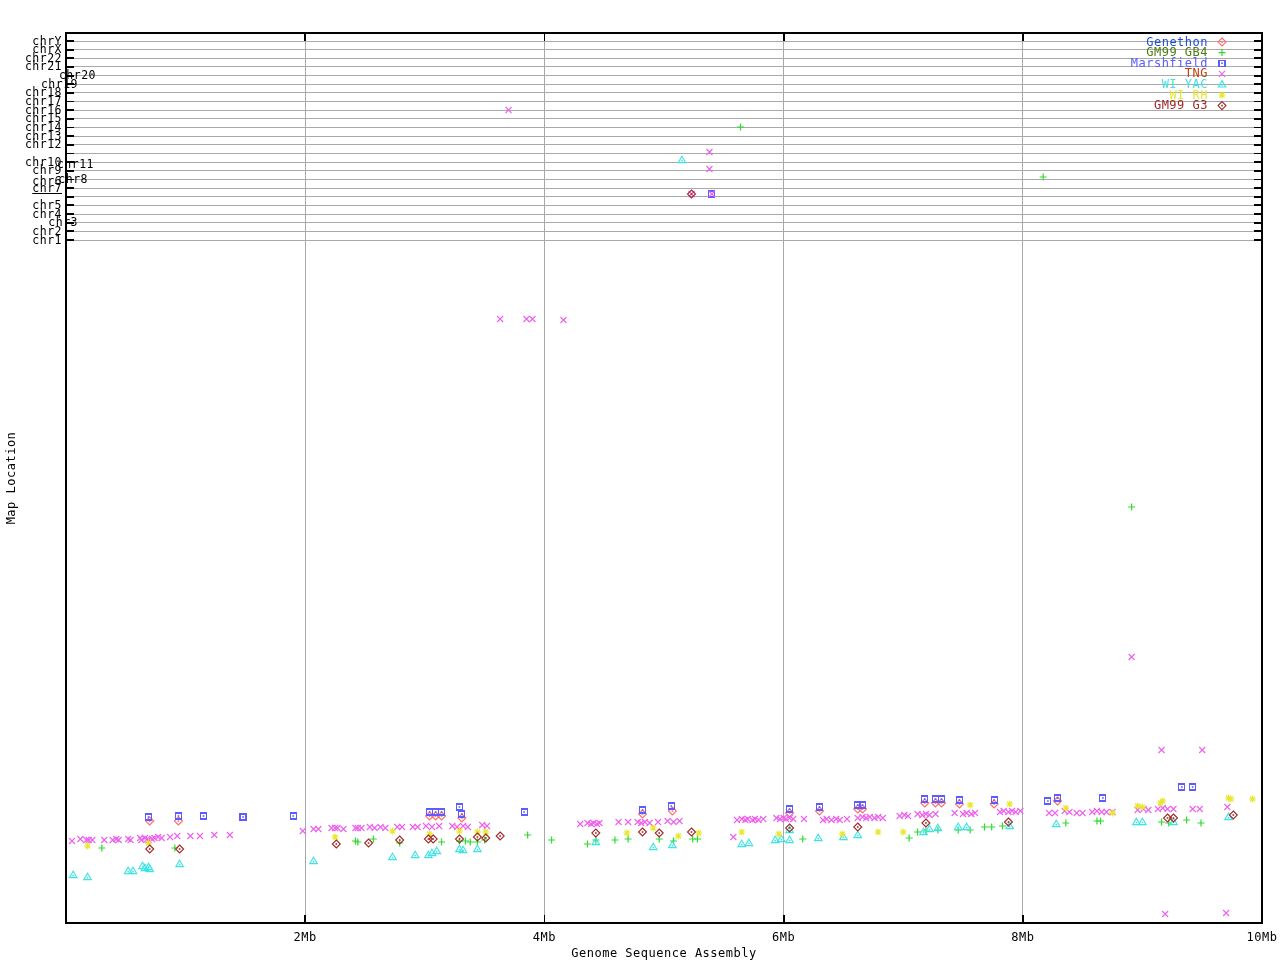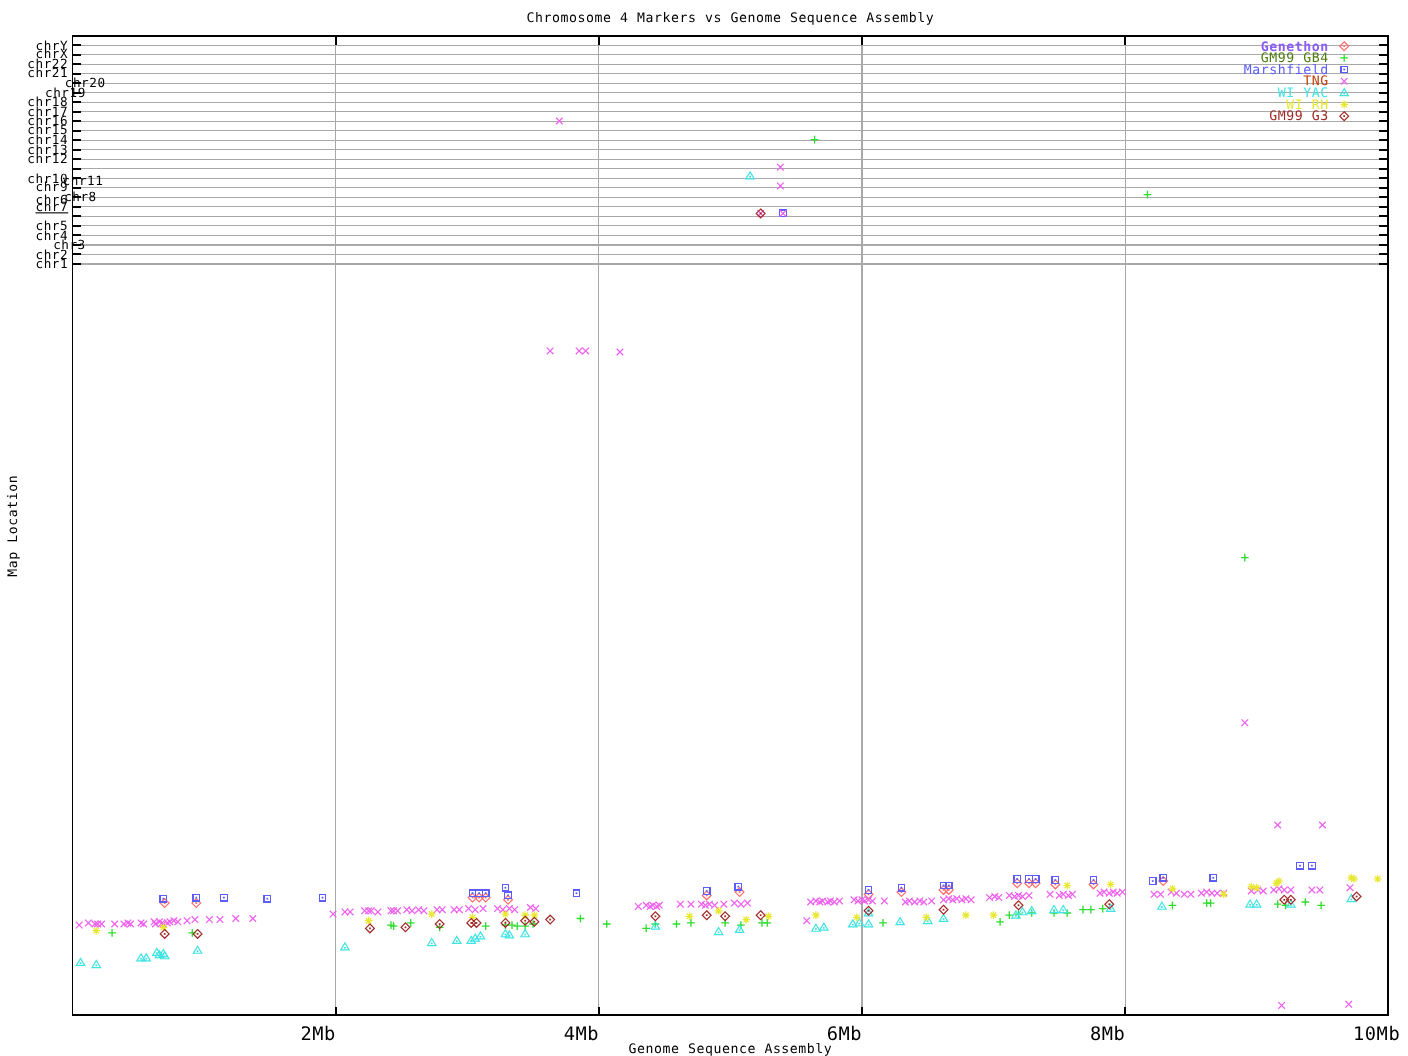--- a/index.html
+++ b/index.html
@@ -8,21 +8,21 @@
   svg#plot{position:absolute;left:0;top:0;}
   .title{position:absolute;top:9px;left:66px;width:1196px;text-align:center;
          font-size:12px;letter-spacing:0.5px;}
   .ylab{position:absolute;left:4px;top:478px;transform-origin:0 0;
         transform:rotate(-90deg) translateX(-50%);white-space:nowrap;
         font-size:12px;letter-spacing:0.5px;}
   .xlab{position:absolute;top:946px;left:66px;width:1196px;text-align:center;
         font-size:12px;letter-spacing:0.5px;}
   .ytick{position:absolute;left:0;width:62px;text-align:right;font-size:11.5px;
          line-height:9px;height:9px;letter-spacing:0.5px;white-space:nowrap;}
-  .xtick{position:absolute;width:64px;text-align:left;top:930px;font-size:17px;
+  .xtick{position:absolute;width:64px;text-align:center;top:930px;font-size:12px;
          letter-spacing:0.5px;}
   .lglabel{position:absolute;left:1008px;width:200px;text-align:right;font-size:12px;
            line-height:11px;letter-spacing:0.5px;white-space:nowrap;}
 </style>
 </head>
 <body>
 
 <div class="fig">
   <svg id="plot" width="1280" height="960">
       <line x1="305.20000000000005" y1="33" x2="305.20000000000005" y2="923" stroke="#a9a9a9" stroke-width="1" shape-rendering="crispEdges"></line>
@@ -561,21 +561,20 @@
       <path d="M1218.5 52.6H1225.5M1222 49.1V56.1" stroke="#2edb2e" stroke-width="1.2" fill="none"></path>
       <rect x="1219" y="60.2" width="6" height="6" fill="none" stroke="#5c5cff" stroke-width="1.1" shape-rendering="crispEdges"></rect>
       <rect x="1221.2" y="62.400000000000006" width="1.6" height="1.6" fill="#5c5cff"></rect>
       <path d="M1219 70.8L1225 76.8M1219 76.8L1225 70.8" stroke="#ef5fef" stroke-width="1.1" fill="none"></path>
       <path d="M1222 80.60000000000001L1225.8 87L1218.2 87Z" fill="none" stroke="#3fe3e3" stroke-width="1.1"></path>
       <rect x="1221.2" y="84.2" width="1.6" height="1.6" fill="#3fe3e3"></rect>
       <path d="M1218.5 95H1225.5M1222 91.5V98.5M1219.5 92.5L1224.5 97.5M1219.5 97.5L1224.5 92.5" stroke="#e8e832" stroke-width="1.1" fill="none"></path>
       <path d="M1222 101.6L1226 105.6L1222 109.6L1218 105.6Z" fill="none" stroke="#a02828" stroke-width="1.1"></path>
       <rect x="1221.2" y="104.8" width="1.6" height="1.6" fill="#a02828"></rect>
     </svg>
-  <div class="title">Chromosome 4 Markers vs Genome Sequence Assembly</div>
   <div class="ylab">Map Location</div>
   <div class="xlab">Genome Sequence Assembly</div>
   <div id="yticks">
       <div class="ytick" style="top: 36.5px;">chrY</div>
       <div class="ytick" style="top: 45.1522px;">chrX</div>
       <div class="ytick" style="top: 53.8043px;">chr22</div>
       <div class="ytick" style="top: 62.4565px;">chr21</div>
       <div class="ytick" style="top: 71.1087px; margin-left: 34px;">chr20</div>
       <div class="ytick" style="top: 79.7609px; padding-left: 16px;">chr19</div>
       <div class="ytick" style="top: 88.413px;">chr18</div>
@@ -598,21 +597,21 @@
       <div class="ytick" style="top: 235.5px;">chr1</div>
     </div>
   <div id="xticks">
       <div class="xtick" style="left: 273.2px;">2Mb</div>
       <div class="xtick" style="left: 512.4px;">4Mb</div>
       <div class="xtick" style="left: 751.6px;">6Mb</div>
       <div class="xtick" style="left: 990.8px;">8Mb</div>
       <div class="xtick" style="left: 1230px;">10Mb</div>
     </div>
   <div id="legend">
-      <div class="lglabel" style="top: 36.5px; color: #8b5cf6; font-weight: bold;">Genethon</div>
+      <div class="lglabel" style="top: 36.5px; color: #1d4ed8;">Genethon</div>
       <div class="lglabel" style="top: 47.1px; color: #4d7c0f;">GM99 GB4</div>
       <div class="lglabel" style="top: 57.7px; color: rgb(92, 92, 255);">Marshfield</div>
       <div class="lglabel" style="top: 68.3px; color: #c2410c;">TNG</div>
       <div class="lglabel" style="top: 78.9px; color: rgb(63, 227, 227);">WI YAC</div>
       <div class="lglabel" style="top: 89.5px; color: rgb(232, 232, 50);">WI RH</div>
       <div class="lglabel" style="top: 100.1px; color: rgb(160, 40, 40);">GM99 G3</div>
     </div>
 </div>
 
 </body></html>

